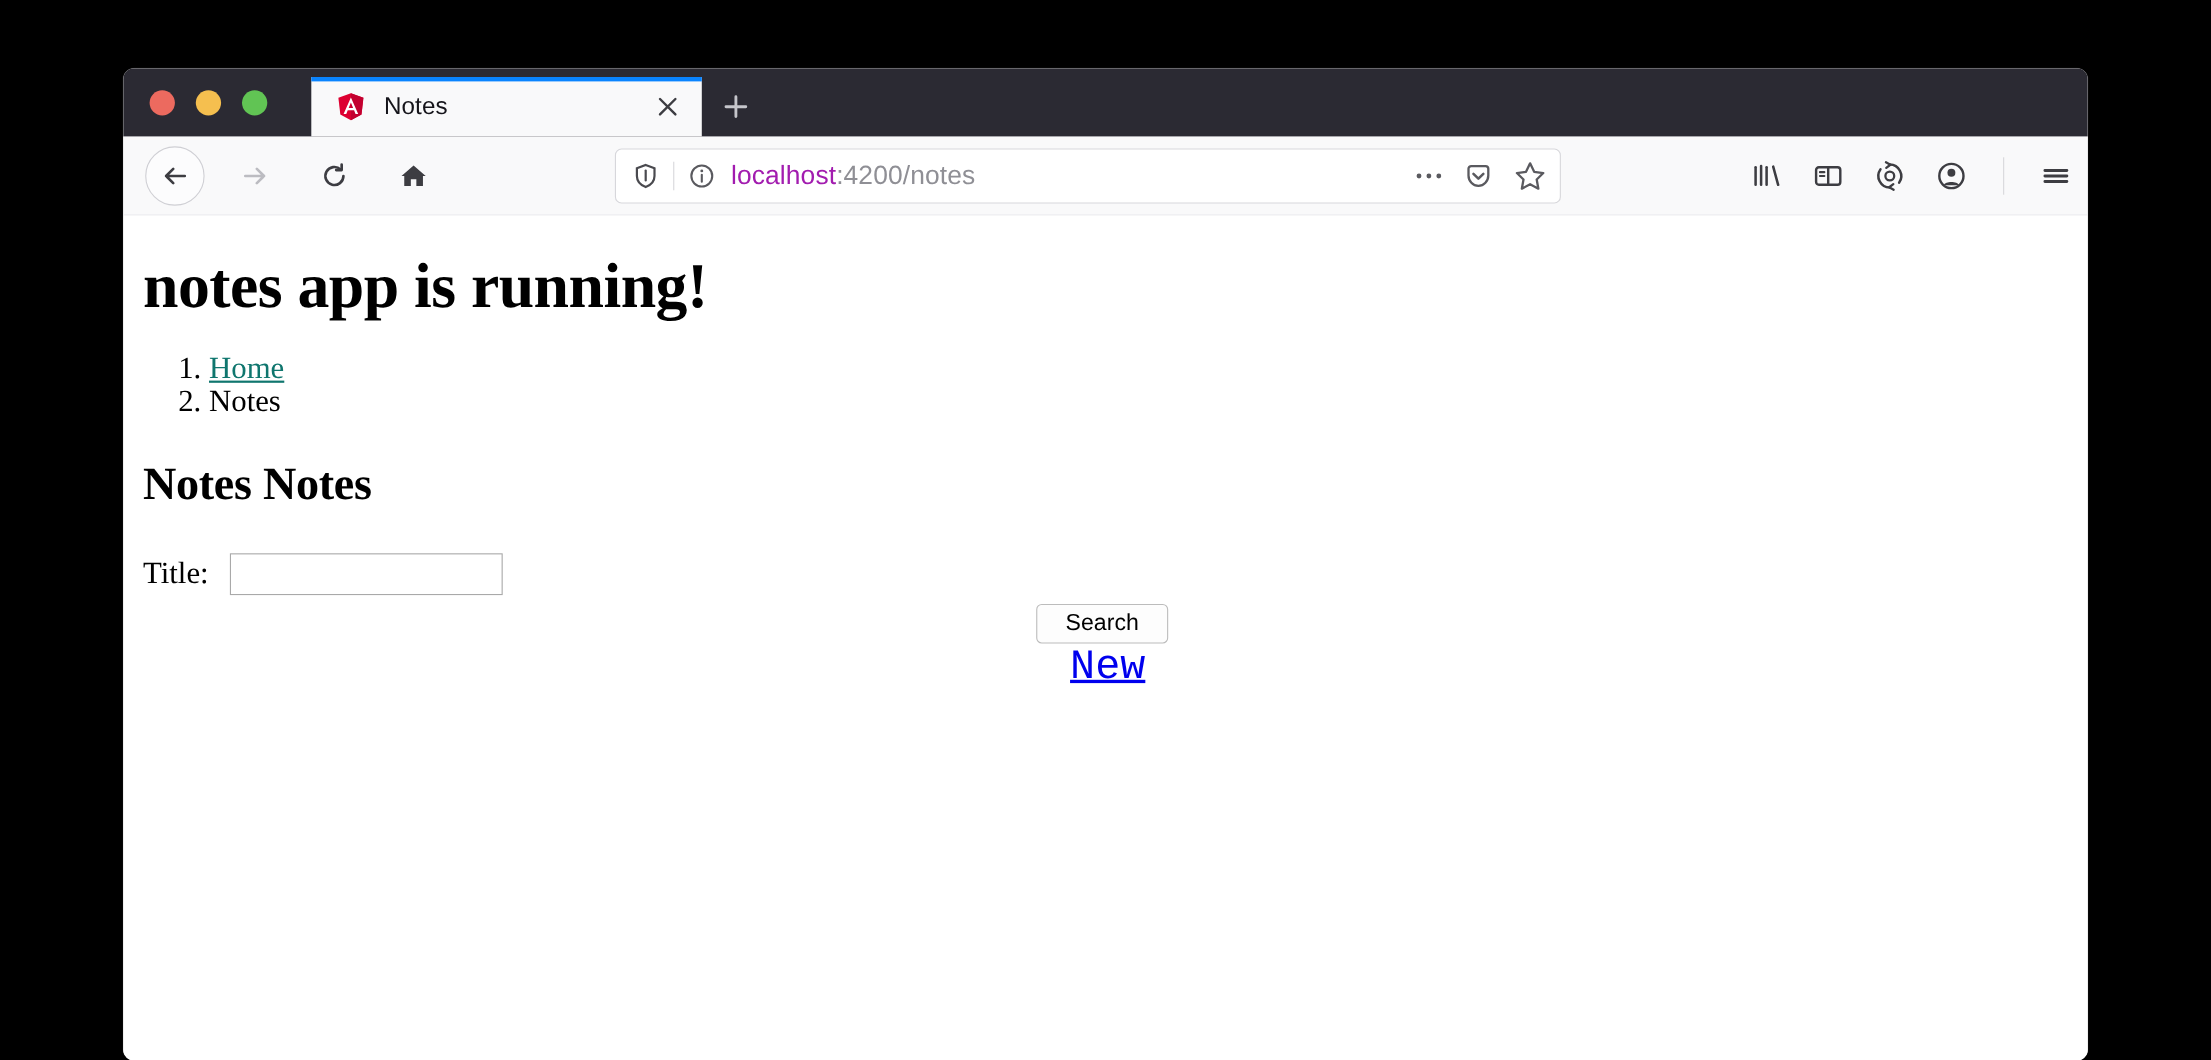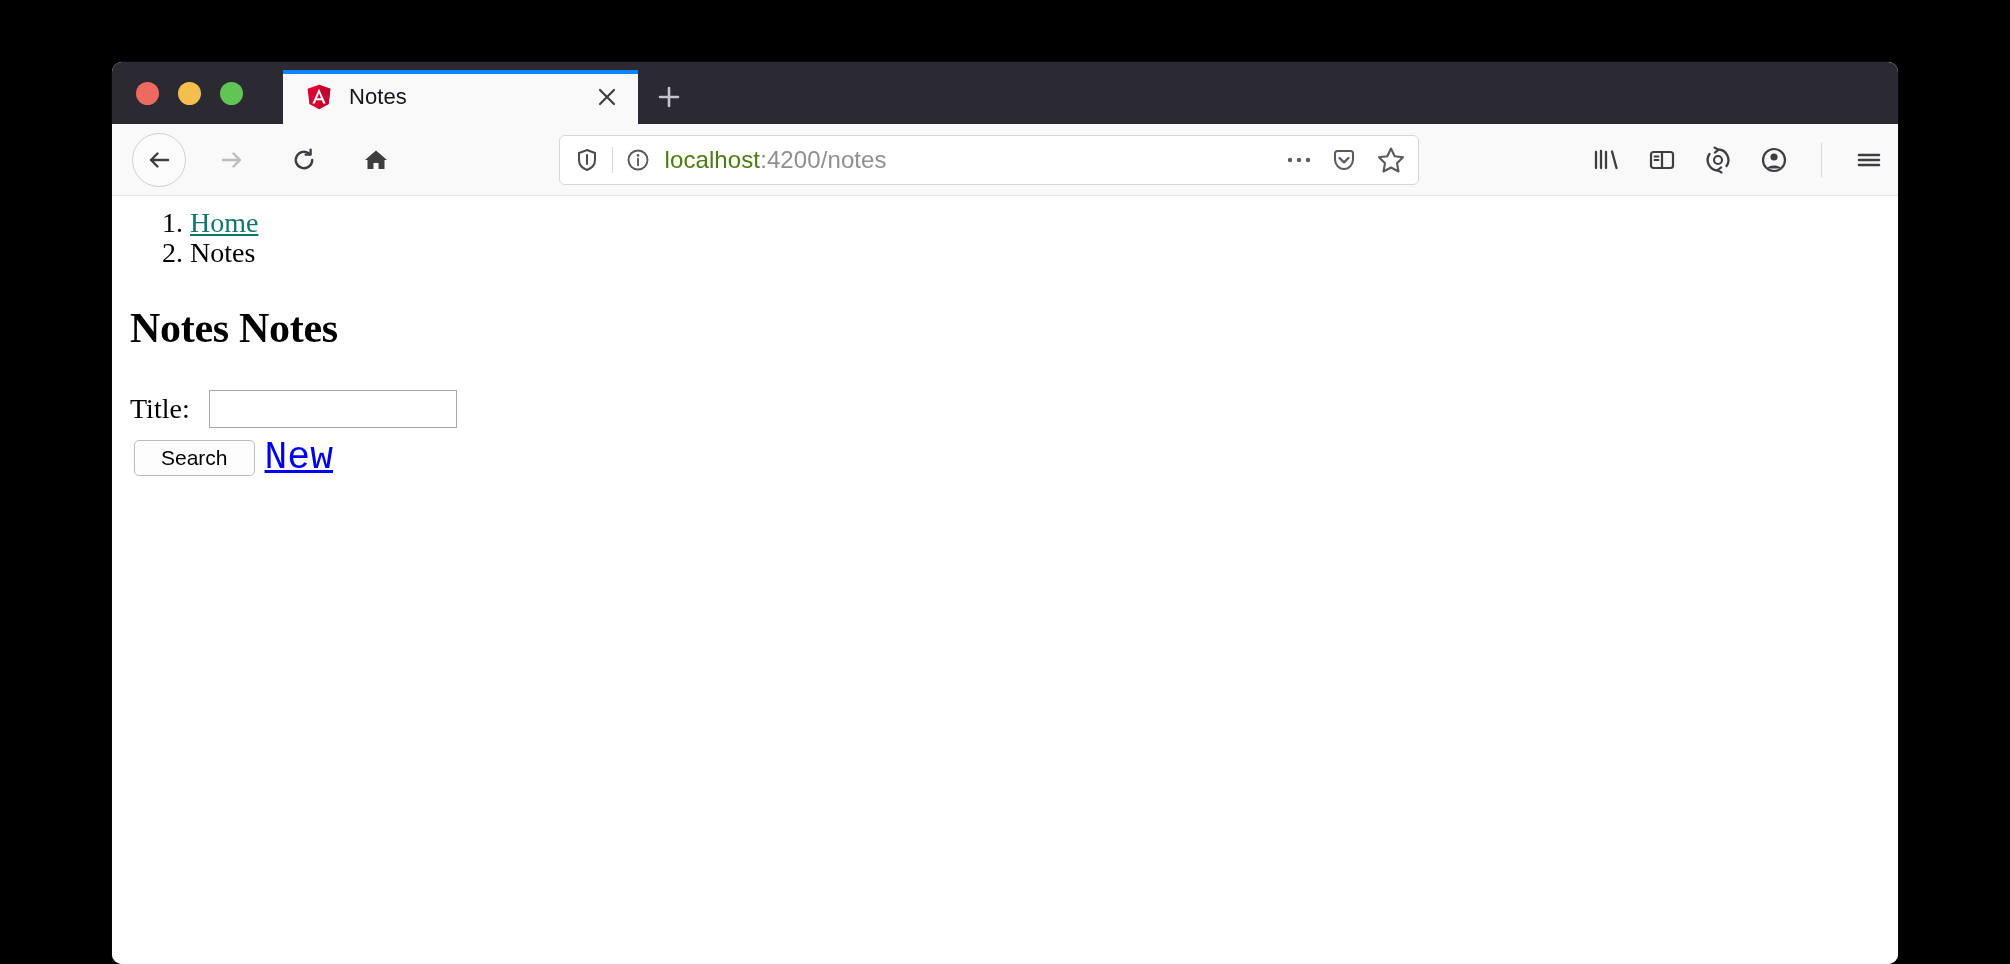--- a/index.html
+++ b/index.html
@@ -171,21 +171,21 @@
   }
   .url-info { color: #5a5a5f; margin-right: 14px; display: flex; }
   .url-text {
     flex: 1;
     font-size: 24px;
     color: #8f8f95;
     white-space: nowrap;
     overflow: hidden;
     letter-spacing: 0.1px;
   }
-  .url-host { color: #4d7c0f; }
+  .url-host { color: #a21caf; }
   .urlbar-actions {
     display: flex;
     align-items: center;
     gap: 18px;
     flex: none;
     color: #5a5a5f;
     margin-left: 12px;
   }
   .urlbar-actions .ico { display: flex; }
 
@@ -257,20 +257,21 @@
     font-family: "Liberation Serif", serif;
     font-size: 20px;
     padding: 2px 4px;
     box-sizing: content-box;
     outline: none;
   }
   .action-row {
     display: flex;
     align-items: center;
     padding-left: 4px;
+    flex-direction: column;
   }
   .search-button {
     font-family: "Liberation Sans", sans-serif;
     font-size: 21px;
     color: #000000;
     background: #fdfdfd;
     border: 1px solid #bcbcbc;
     border-radius: 5px;
     padding: 5px 26px;
     margin-right: 10px;
@@ -423,20 +424,21 @@
         <svg width="30" height="30" viewBox="0 0 30 30">
           <path d="M5 10 H25 M5 15 H25 M5 20 H25" stroke="#3d3d42" stroke-width="2.6" stroke-linecap="round"></path>
         </svg>
       </span>
     </div>
   </div>
 
   <div class="page-content">
     <div class="content-inner">
 
+      <h1 class="app-heading">notes app is running!</h1>
 
       <ol class="nav-list">
         <li>
           <a href="#">Home</a>
         </li>
         <li>
           <span>Notes</span>
         </li>
       </ol>
 

